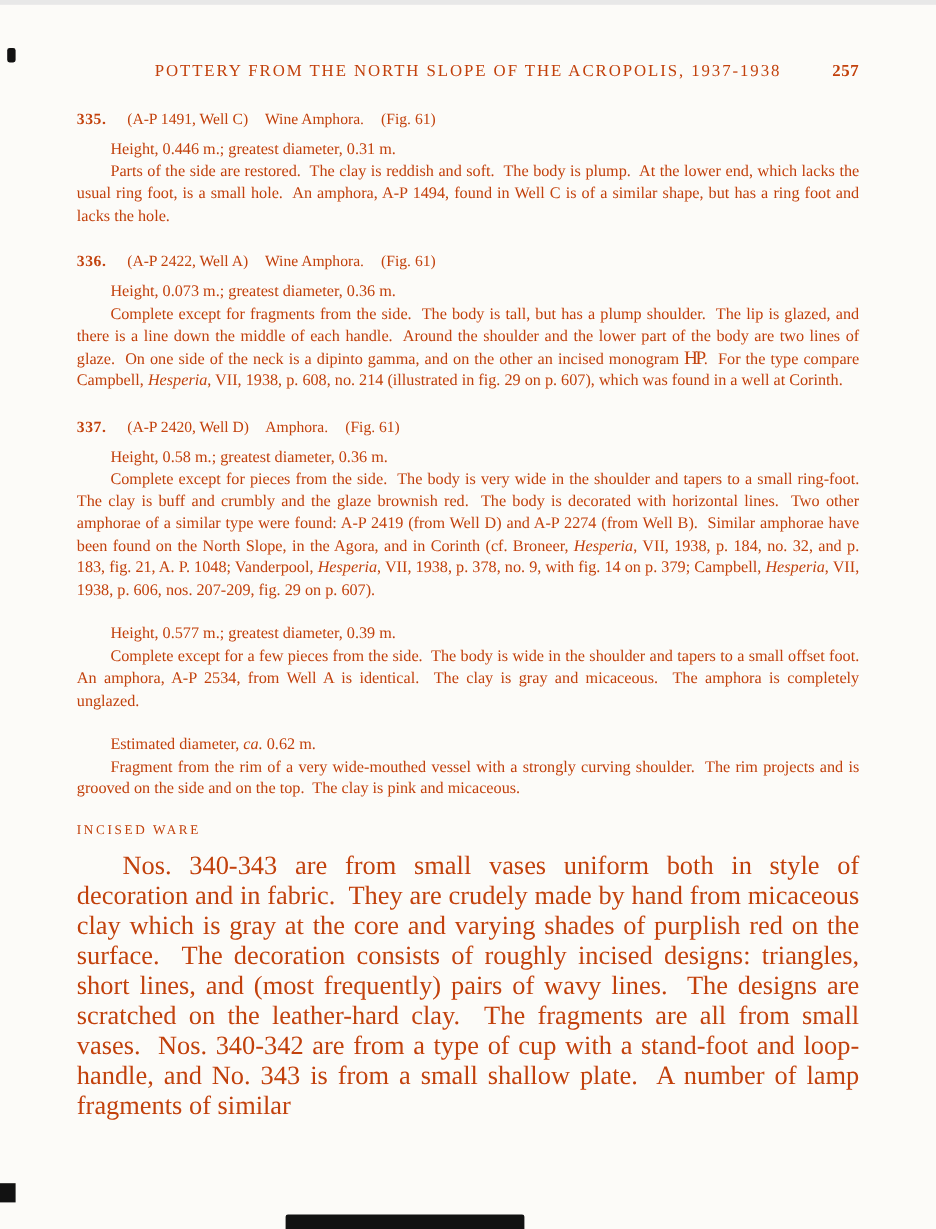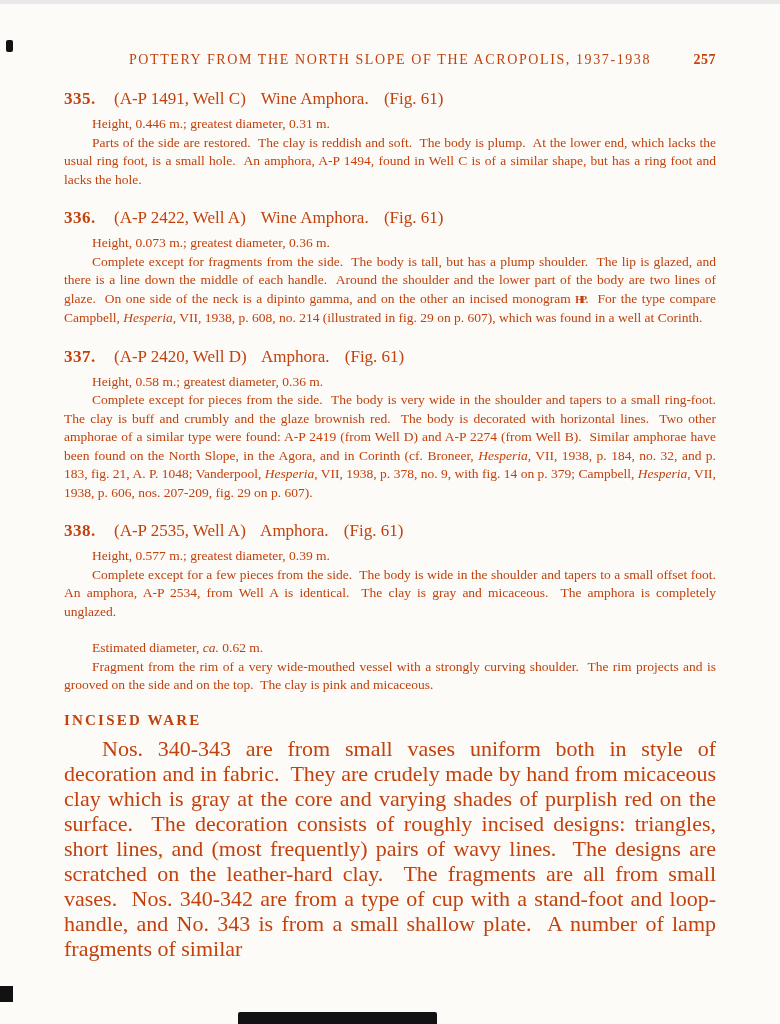--- a/index.html
+++ b/index.html
@@ -30,52 +30,52 @@
   .page-num {
     position: absolute;
     right: 0;
     top: 0;
     letter-spacing: 0.5px;
     font-weight: bold;
   }
   .entry { margin-top: 18px; }
   .entry-head {
     margin: 0 0 6px 0;
-    font-size: 17px;
+    font-size: 13px;
     font-weight: normal;
     line-height: 21px;
   }
   .entry-num { font-weight: bold; margin-right: 14px; letter-spacing: 0.5px; }
   .entry-part { margin-right: 11px; }
   p { margin: 0; }
   .dims, .desc {
     font-size: 13.5px;
     line-height: 18.5px;
     text-align: justify;
     white-space: pre-wrap;
   }
   .dims { text-indent: 28px; }
   .desc { text-indent: 28px; }
   .section-head {
     margin: 18px 0 0 0;
-    font-size: 15px;
-    font-weight: bold;
+    font-size: 11px;
+    font-weight: normal;
     letter-spacing: 2.2px;
     line-height: 15px;
   }
   .lead {
     margin-top: 8px;
     font-size: 22px;
     line-height: 25px;
     text-align: justify;
     text-indent: 38px;
     white-space: pre-wrap;
   }
   .it { font-style: italic; }
-  .monogram { letter-spacing: -2px; font-size: 10px; font-weight: bold; }
+  .monogram { letter-spacing: -2px; font-size: 16px; font-weight: normal; }
   .artifact { position: absolute; background: #121212; }
   .artifact-top-left { left: 6px; top: 36px; width: 7px; height: 12px; border-radius: 2px; }
   .artifact-bottom-left { left: 0; top: 982px; width: 13px; height: 16px; }
   .artifact-bottom-bar { left: 238px; top: 1008px; width: 199px; height: 16px; border-radius: 2px 2px 0 0; }
 </style>
 </head>
 <body>
 
 <div class="page">
 
@@ -115,26 +115,20 @@
         <span class="entry-num">337.</span>
         <span class="entry-part">(A-P 2420, Well D)</span>
         <span class="entry-part">Amphora.</span>
         <span class="entry-part">(Fig. 61)</span>
       </h2>
       <p class="dims"><span>Height, 0.58 m.; greatest diameter, 0.36 m.</span></p>
       <p class="desc"><span>Complete except for pieces from the side.  The body is very wide in the shoulder and tapers to a small ring-foot.  The clay is buff and crumbly and the glaze brownish red.  The body is decorated with horizontal lines.  Two other amphorae of a similar type were found: A-P 2419 (from Well D) and A-P 2274 (from Well B).  Similar amphorae have been found on the North Slope, in the Agora, and in Corinth (cf. Broneer, </span><span class="it">Hesperia</span><span>, VII, 1938, p. 184, no. 32, and p. 183, fig. 21, A. P. 1048; Vanderpool, </span><span class="it">Hesperia</span><span>, VII, 1938, p. 378, no. 9, with fig. 14 on p. 379; Campbell, </span><span class="it">Hesperia</span><span>, VII, 1938, p. 606, nos. 207-209, fig. 29 on p. 607).</span></p>
     </section>
 
     <section class="entry">
-      <h2 class="entry-head">
-        <span class="entry-num">338.</span>
-        <span class="entry-part">(A-P 2535, Well A)</span>
-        <span class="entry-part">Amphora.</span>
-        <span class="entry-part">(Fig. 61)</span>
-      </h2>
       <p class="dims"><span>Height, 0.577 m.; greatest diameter, 0.39 m.</span></p>
       <p class="desc"><span>Complete except for a few pieces from the side.  The body is wide in the shoulder and tapers to a small offset foot.  An amphora, A-P 2534, from Well A is identical.  The clay is gray and micaceous.  The amphora is completely unglazed.</span></p>
     </section>
 
     <section class="entry">
       <p class="dims"><span>Estimated diameter, </span><span class="it">ca.</span><span> 0.62 m.</span></p>
       <p class="desc"><span>Fragment from the rim of a very wide-mouthed vessel with a strongly curving shoulder.  The rim projects and is grooved on the side and on the top.  The clay is pink and micaceous.</span></p>
     </section>
 
     <h3 class="section-head">INCISED WARE</h3>

